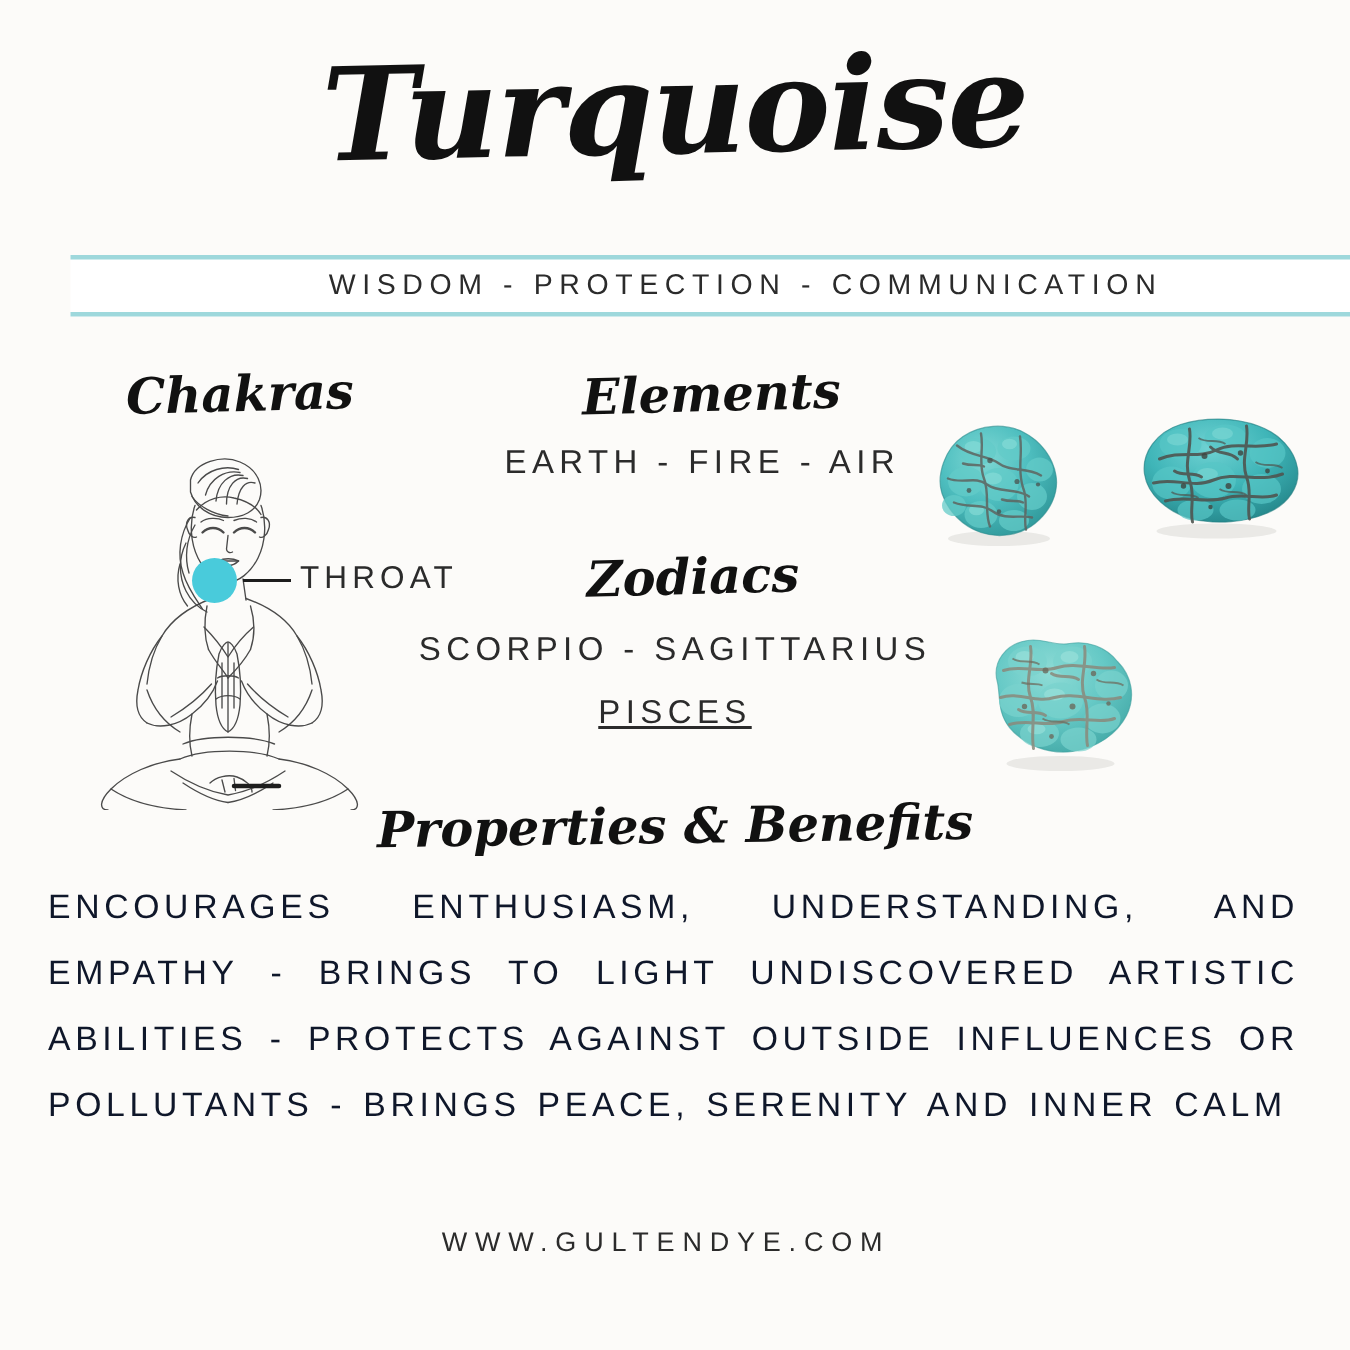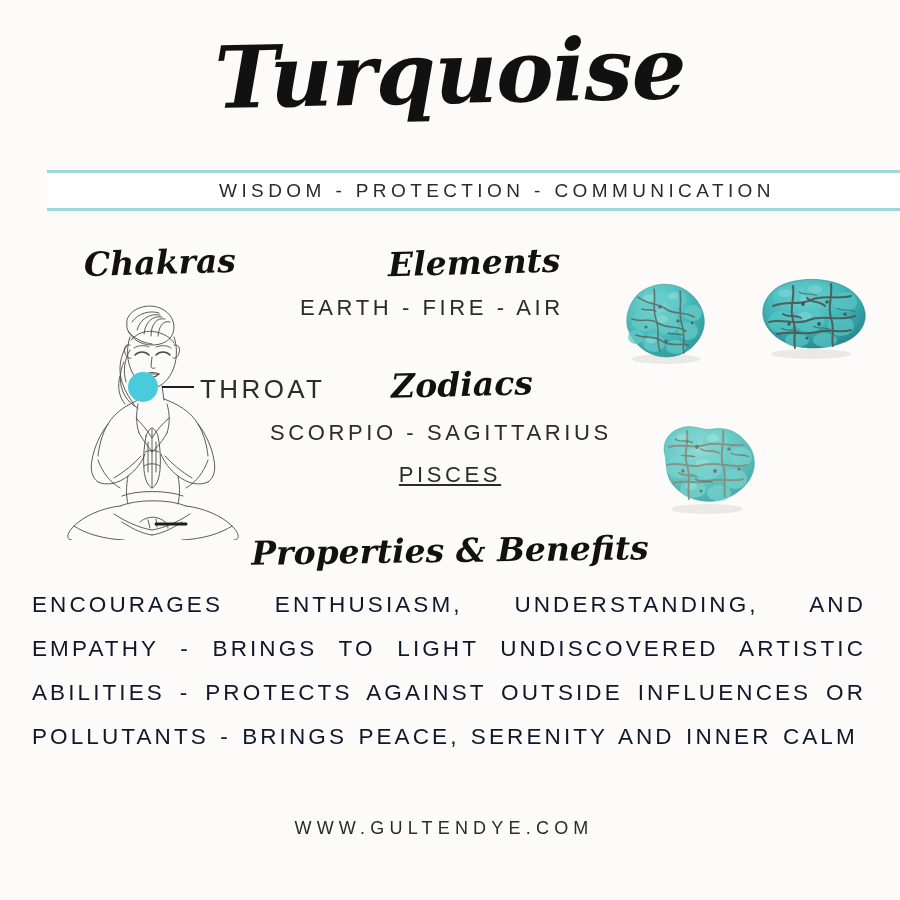--- a/index.html
+++ b/index.html
@@ -93,26 +93,26 @@
     font-size:22px;
     font-weight:400;
     letter-spacing:3.6px;
     color:#2b2b2b;
     white-space:nowrap;
   }
 
   #elements-list {
     position:absolute;
     top:295px; left:300px; width:300px;
-    text-align:left;
+    text-align:right;
   }
   #zodiacs-line1 {
     position:absolute;
     top:420px; left:270px; width:360px;
-    text-align:left;
+    text-align:center;
   }
   #zodiacs-line2 {
     position:absolute;
     top:462px; left:270px; width:360px;
     text-align:center;
     text-decoration:underline;
   }
 
   
   #chakra-dot {
@@ -124,21 +124,21 @@
   }
   #chakra-leader {
     position:absolute;
     top:386px; left:162px;
     width:32px; height:2px;
     background:#1d1d1d;
   }
   #chakra-label {
     position:absolute;
     top:374px; left:200px;
-    font-size:26px;
+    font-size:21px;
     letter-spacing:3.4px;
     color:#2b2b2b;
   }
 
   
   #figure {
     position:absolute;
     top:300px; left:52px;
     width:200px; height:240px;
   }

